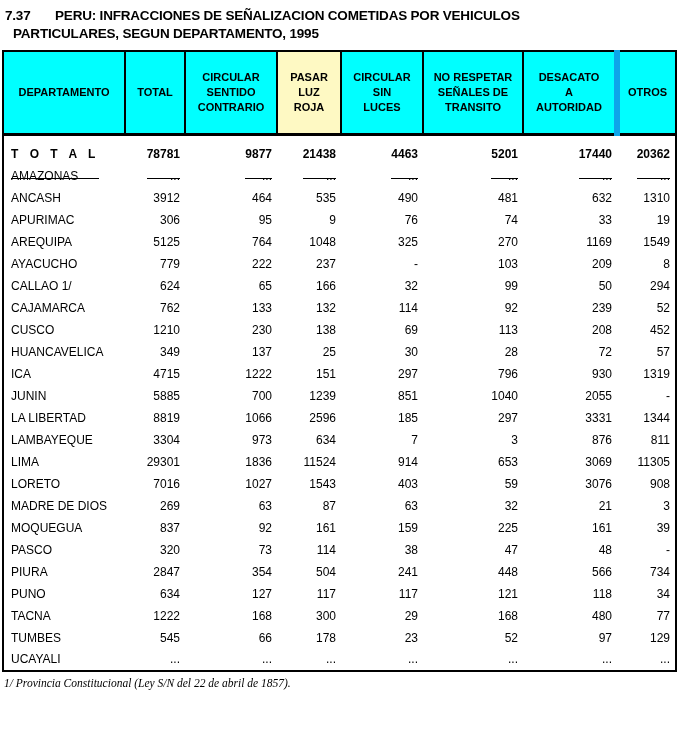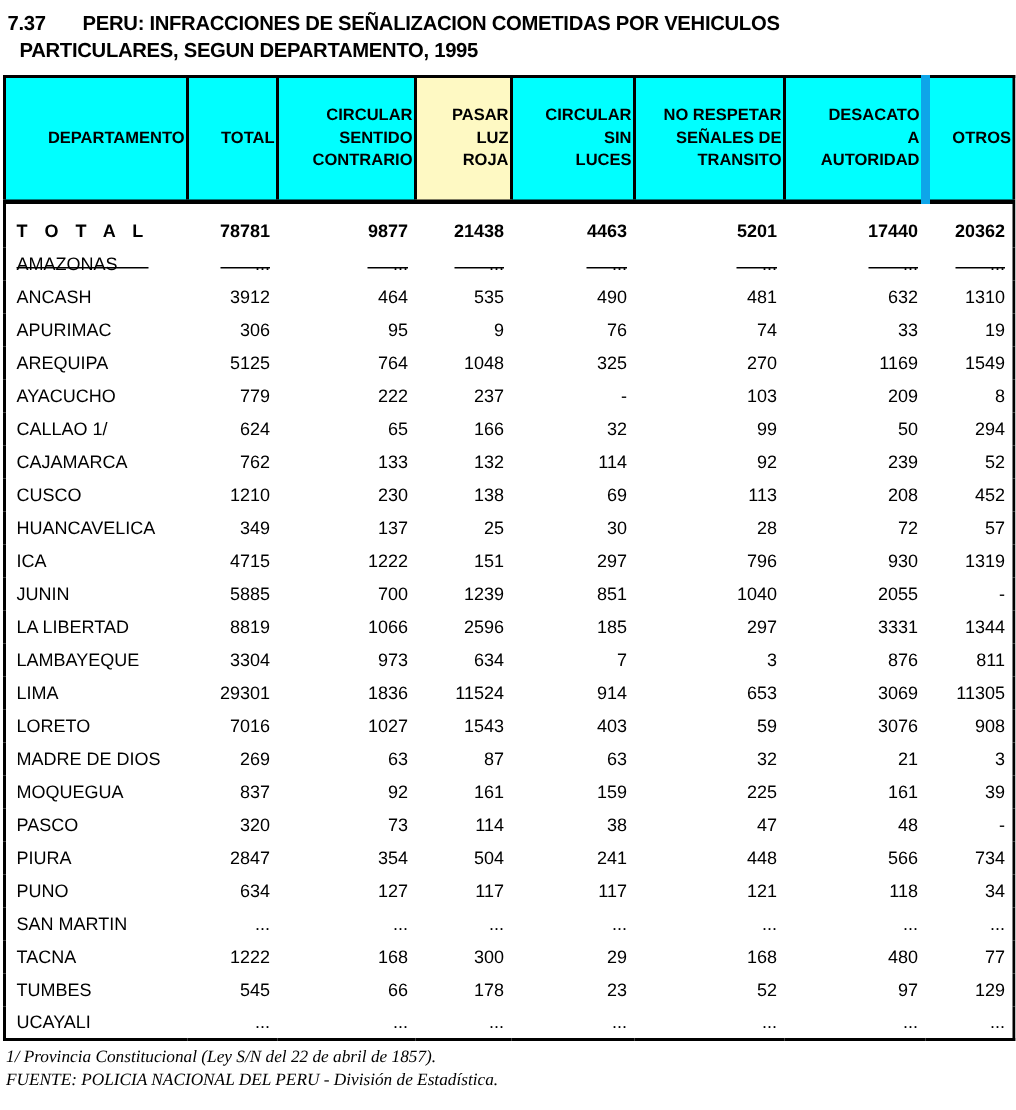--- a/index.html
+++ b/index.html
@@ -39,21 +39,21 @@
   col.c-csl    { width: 82px; }
   col.c-nrst   { width: 100px; }
   col.c-da     { width: 94px; }
   col.c-otros  { width: 59px; }
 
   thead th {
     border: 2px solid #000;
     border-bottom: 3px solid #000;
     font-size: 11px;
     font-weight: bold;
-    text-align: right;
+    text-align: center;
     vertical-align: middle;
     white-space: pre-line;
     line-height: 15px;
     height: 73px;
     padding: 18px 1px;
   }
   thead th.col-otros { border-left: 6px solid #0ea5e9; }
 
   tbody td {
     font-size: 12px;
@@ -336,30 +336,20 @@
           <td class="dept">PUNO</td>
           <td>634</td>
           <td>127</td>
           <td>117</td>
           <td>117</td>
           <td>121</td>
           <td>118</td>
           <td>34</td>
         </tr>
         <tr>
-          <td class="dept">SAN MARTIN</td>
-          <td>...</td>
-          <td>...</td>
-          <td>...</td>
-          <td>...</td>
-          <td>...</td>
-          <td>...</td>
-          <td>...</td>
-        </tr>
-        <tr>
           <td class="dept">TACNA</td>
           <td>1222</td>
           <td>168</td>
           <td>300</td>
           <td>29</td>
           <td>168</td>
           <td>480</td>
           <td>77</td>
         </tr>
         <tr>
@@ -380,16 +370,15 @@
           <td>...</td>
           <td>...</td>
           <td>...</td>
           <td>...</td>
         </tr>
       </tbody>
   </table>
 
   <div class="footnotes">
     <div class="footnote">1/  Provincia Constitucional (Ley S/N del 22 de abril de 1857).</div>
-    <div class="footnote">FUENTE: POLICIA NACIONAL DEL PERU - División de Estadística.</div>
   </div>
 
 </div>
 
 </body></html>

